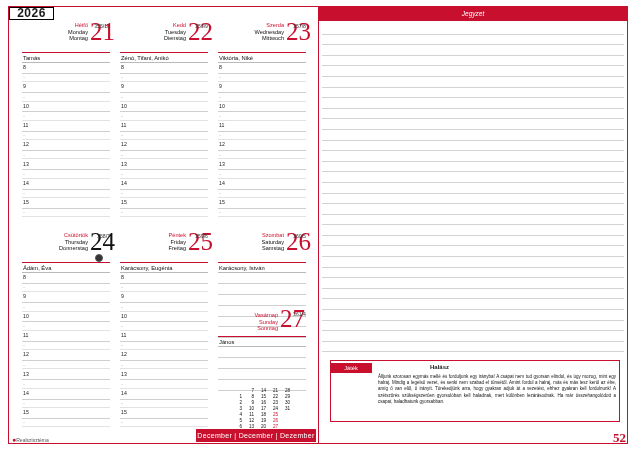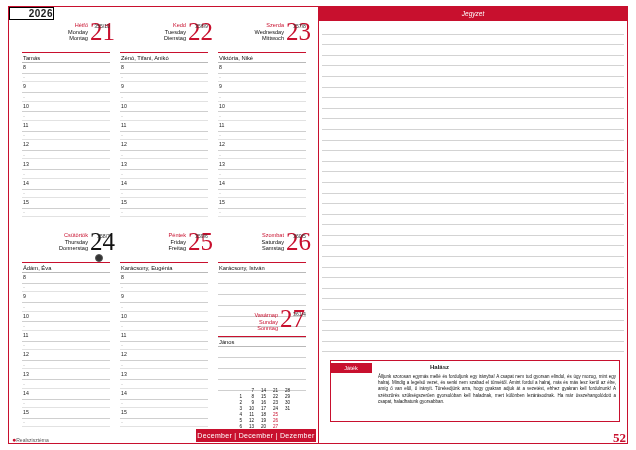--- a/index.html
+++ b/index.html
@@ -21,21 +21,21 @@
     border:1px solid #c8102e;
   }
   .mid-divider {
     position:absolute; left:318px; top:6px; width:1px; height:438px;
     background:#c8102e;
   }
   
   .year-box {
     position:absolute; left:9px; top:7px; width:45px; height:13px;
     background:#ffffff; border:1px solid #000; 
-    font-size:10px; font-weight:bold; line-height:11px; text-align:right;
+    font-size:12px; font-weight:bold; line-height:11px; text-align:center;
     letter-spacing:0.5px;
   }
   
   .note-bar {
     position:absolute; left:319px; top:7px; width:308px; height:14px;
     background:#c8102e; color:#fff; font-size:6.5px; font-style:italic;
     text-align:center; line-height:14px;
   }
   
   .daycol { position:absolute; }

